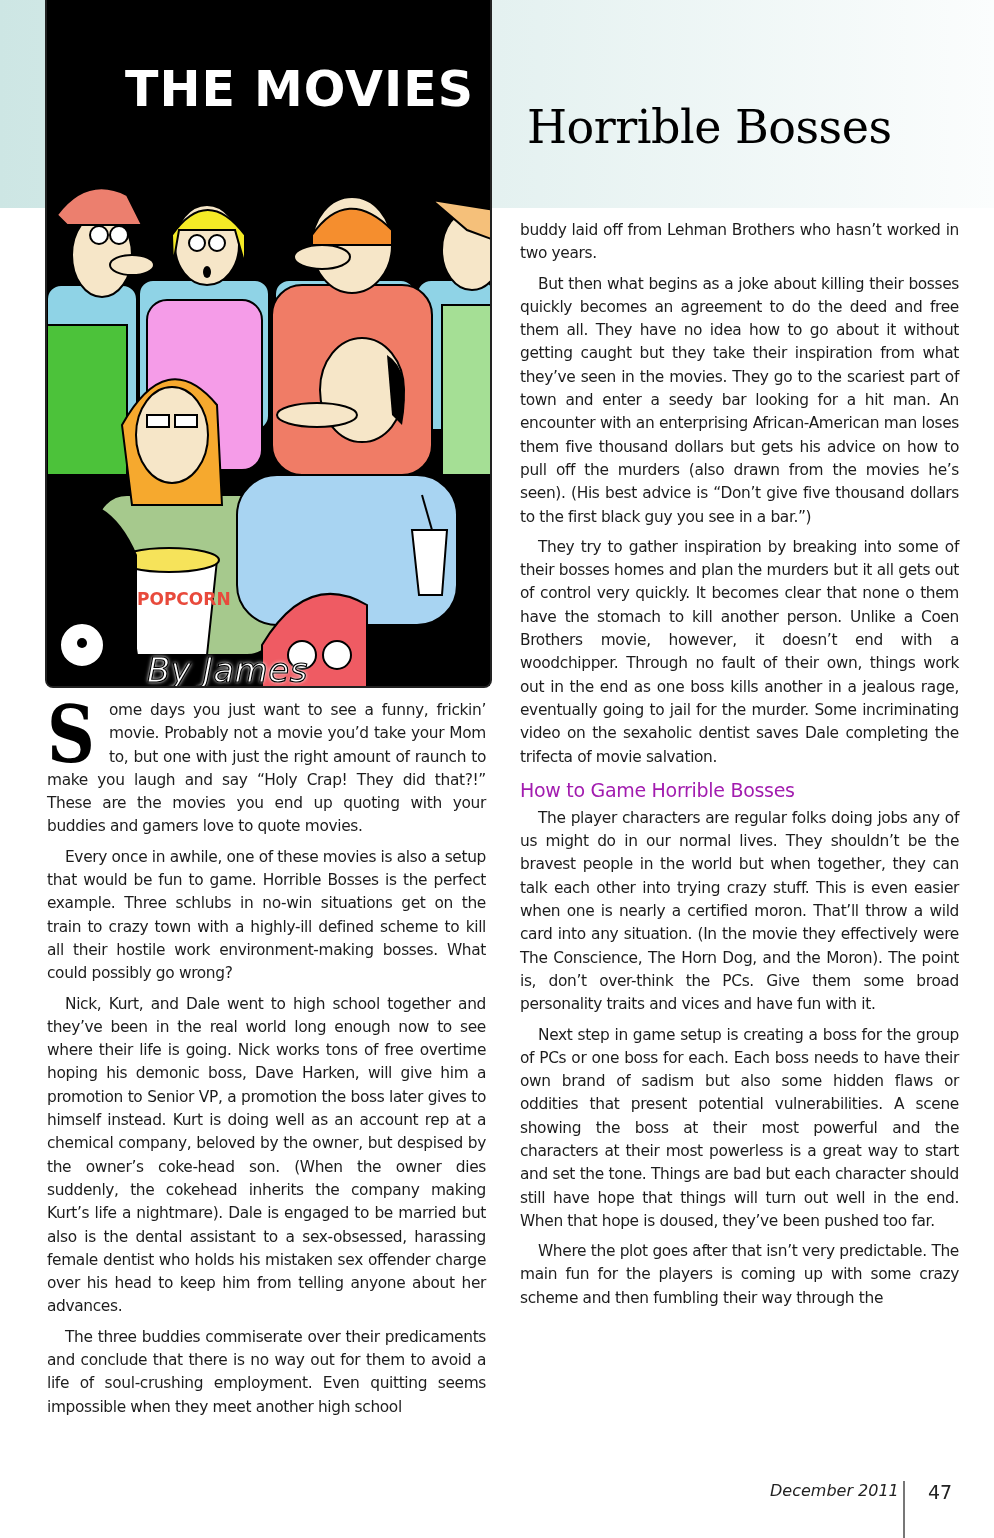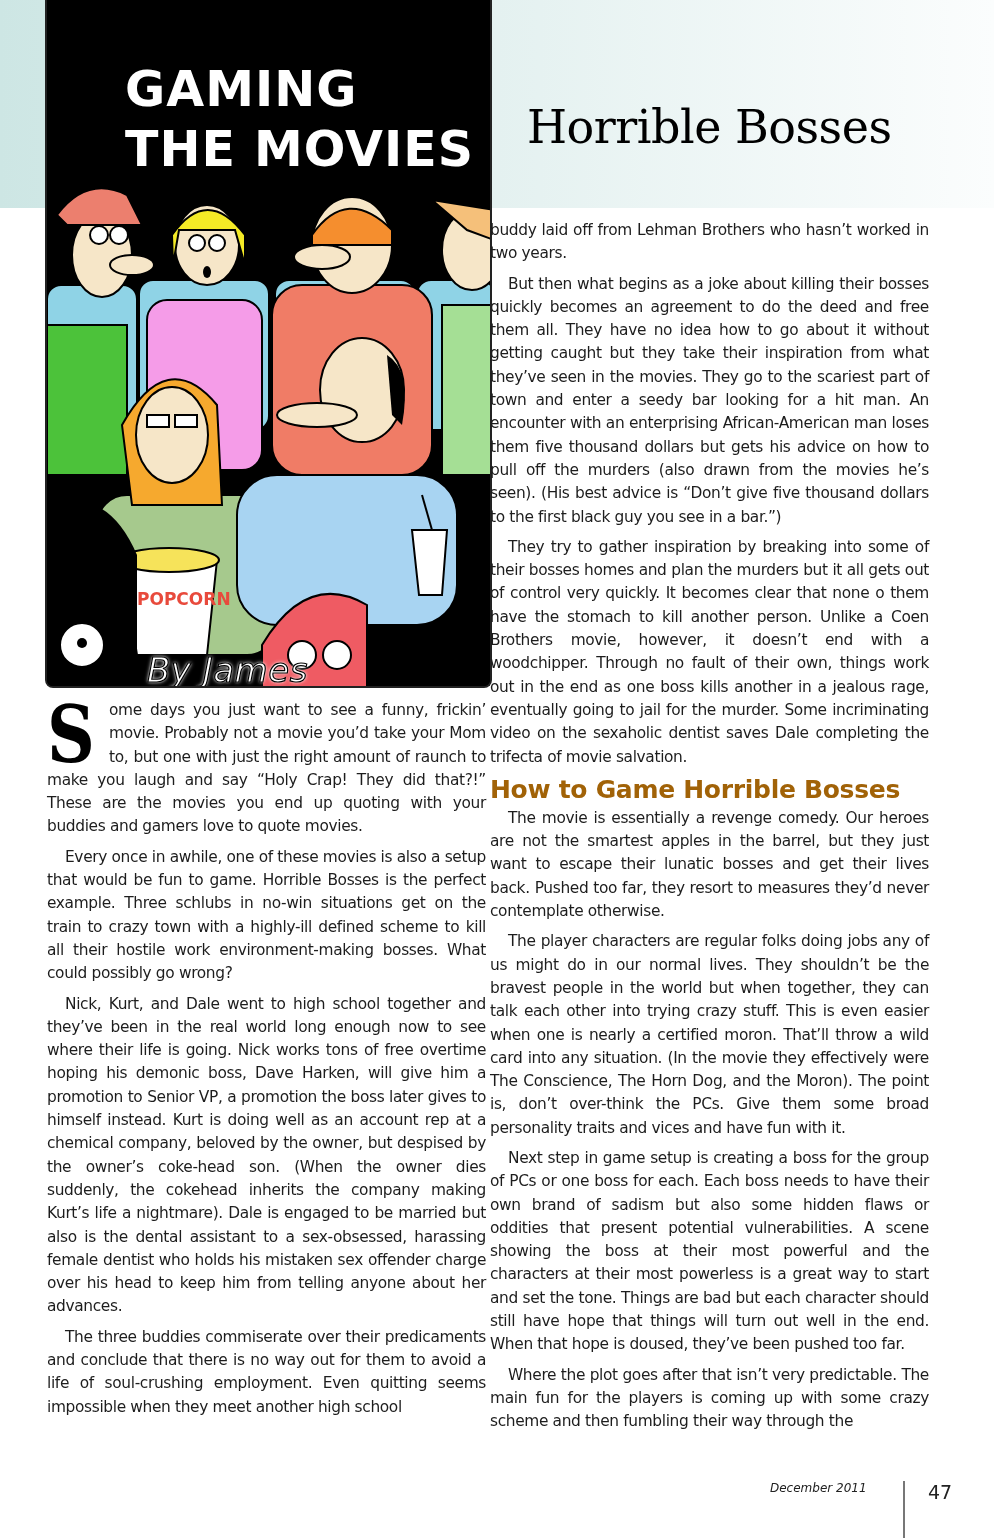--- a/index.html
+++ b/index.html
@@ -5,38 +5,37 @@
   * { box-sizing: border-box; margin: 0; padding: 0; }
   body { width: 994px; height: 1538px; background: #ffffff; position: relative; overflow: hidden; font-family: "DejaVu Sans", sans-serif; color: #1a1a1a; }
   .header-band { position: absolute; left: 0; top: 0; width: 994px; height: 208px; background: linear-gradient(90deg, #cde6e4 0%, #e4f1f0 50%, #fbfdfd 100%); }
   .cover { position: absolute; left: 45px; top: 0; width: 447px; height: 688px; background: #000; border: 2px solid #222; border-top: none; border-radius: 0 0 8px 8px; overflow: hidden; }
   .cover-title { position: absolute; left: 78px; top: 60px; color: #fff; font-family: "DejaVu Sans", sans-serif; font-weight: bold; font-size: 49px; line-height: 60px; letter-spacing: 1px; }
   .art { position: absolute; left: 0; top: 175px; width: 447px; height: 513px; }
   .byline { position: absolute; left: 100px; top: 650px; color: #fff; font-family: "DejaVu Sans", sans-serif; font-style: italic; font-weight: normal; font-size: 34px; -webkit-text-stroke: 1.2px #000; text-shadow: 0 0 4px #fff, 0 0 2px #fff; letter-spacing: 0.5px; }
   .article-title { position: absolute; left: 527px; top: 100px; font-family: "DejaVu Serif", serif; font-weight: normal; font-size: 46px; color: #000; letter-spacing: -0.5px; }
   .col { position: absolute; font-family: "DejaVu Sans", sans-serif; font-size: 15.4px; line-height: 23.3px; text-align: justify; color: #1d1d1d; letter-spacing: -0.35px; }
   .col-left { left: 47px; top: 699px; width: 439px; }
-  .col-right { left: 490px; top: 219px; width: 439px; }
+  .col-right { left: 520px; top: 219px; width: 439px; }
   .col p { text-indent: 18px; margin-bottom: 7px; }
   .col p.noindent { text-indent: 0; }
-  .col h2 { font-size: 25px; font-weight: bold; line-height: 26px; margin: 8px 0 4px 0; color: #a16207; letter-spacing: -0.3px; }
+  .col h2 { font-size: 19px; font-weight: normal; line-height: 26px; margin: 8px 0 4px 0; color: #a21caf; letter-spacing: -0.3px; }
   .dropcap { float: left; font-family: "DejaVu Serif", serif; font-weight: bold; font-size: 78px; line-height: 64px; margin: 4px 6px 0 0; color: #000; transform: scaleX(0.85); transform-origin: left; }
   .first-para { text-indent: 0 !important; }
-  .footer-date { position: absolute; left: 770px; top: 1481px; font-style: italic; font-size: 12px; color: #222; }
+  .footer-date { position: absolute; left: 770px; top: 1481px; font-style: italic; font-size: 16px; color: #222; }
   .footer-rule { position: absolute; left: 903px; top: 1481px; width: 2px; height: 57px; background: #777; }
   .footer-page { position: absolute; left: 928px; top: 1481px; font-size: 19px; color: #222; }
 </style>
 </head>
 <body>
 
 <div class="header-band"></div>
 
 <div class="cover">
   <div class="cover-title">
-    <div>GAMING</div>
     <div>THE MOVIES</div>
   </div>
   <svg class="art" viewBox="0 0 447 513" xmlns="http://www.w3.org/2000/svg">
     <rect x="0" y="0" width="447" height="513" fill="#000"></rect>
 
     <rect x="0" y="110" width="90" height="140" rx="14" fill="#8fd3e6" stroke="#000" stroke-width="2"></rect>
     <rect x="92" y="105" width="130" height="150" rx="14" fill="#8fd3e6" stroke="#000" stroke-width="2"></rect>
     <rect x="228" y="105" width="140" height="150" rx="14" fill="#8fd3e6" stroke="#000" stroke-width="2"></rect>
     <rect x="370" y="105" width="77" height="150" rx="14" fill="#8fd3e6" stroke="#000" stroke-width="2"></rect>
 
@@ -99,21 +98,20 @@
   <p>Every once in awhile, one of these movies is also a setup that would be fun to game.  Horrible Bosses is the perfect example.  Three schlubs in no-win situations get on the train to crazy town with a highly-ill defined scheme to kill all their hostile work environment-making bosses.  What could possibly go wrong?</p>
   <p>Nick, Kurt, and Dale went to high school together and they’ve been in the real world long enough now to see where their life is going.  Nick works tons of free overtime hoping his demonic boss, Dave Harken, will give him a promotion to Senior VP, a promotion the boss later gives to himself instead.  Kurt is doing well as an account rep at a chemical company, beloved by the owner, but despised by the owner’s coke-head son. (When the owner dies suddenly, the cokehead inherits the company making Kurt’s life a nightmare).  Dale is engaged to be married but also is the dental assistant to a sex-obsessed, harassing female dentist who holds his mistaken sex offender charge over his head to keep him from telling anyone about her advances.</p>
   <p>The three buddies commiserate over their predicaments and conclude that there is no way out for them to avoid a life of soul-crushing employment.  Even quitting seems impossible when they meet another high school</p>
 </div>
 
 <div class="col col-right">
   <p class="noindent">buddy laid off from Lehman Brothers who hasn’t worked in two years.</p>
   <p>But then what begins as a joke about killing their bosses quickly becomes an agreement to do the deed and free them all.  They have no idea how to go about it without getting caught but they take their inspiration from what they’ve seen in the movies.  They go to the scariest part of town and enter a seedy bar looking for a hit man. An encounter with an enterprising African-American man loses them five thousand dollars but gets his advice on how to pull off the murders (also drawn from the movies he’s seen).  (His best advice is “Don’t give five thousand dollars to the first black guy you see in a bar.”)</p>
   <p>They try to gather inspiration by breaking into some of their bosses homes and plan the murders but it all gets out of control very quickly.  It becomes clear that none o them have the stomach to kill another person. Unlike a Coen Brothers movie, however, it doesn’t end with a woodchipper.  Through no fault of their own, things work out in the end as one boss kills another in a jealous rage, eventually going to jail for the murder. Some incriminating video on the sexaholic dentist saves Dale completing the trifecta of movie salvation.</p>
   <h2>How to Game Horrible Bosses</h2>
-  <p>The movie is essentially a revenge comedy. Our heroes are not the smartest apples in the barrel, but they just want to escape their lunatic bosses and get their lives back.  Pushed too far, they resort to measures they’d never contemplate otherwise.</p>
   <p>The player characters are regular folks doing jobs any of us might do in our normal lives.  They shouldn’t be the bravest people in the world but when together, they can talk each other into trying crazy stuff.  This is even easier when one is nearly a certified moron.  That’ll throw a wild card into any situation.   (In the movie they effectively were The Conscience, The Horn Dog, and the Moron). The point is, don’t over-think the PCs.  Give them some broad personality traits and vices and have fun with it.</p>
   <p>Next step in game setup is creating a boss for the group of PCs or one boss for each.  Each boss needs to have their own brand of sadism but also some hidden flaws or oddities that present potential vulnerabilities.  A scene showing the boss at their most powerful and the characters at their most powerless is a great way to start and set the tone.  Things are bad but each character should still have hope that things will turn out well in the end.  When that hope is doused, they’ve been pushed too far.</p>
   <p>Where the plot goes after that isn’t very predictable. The main fun for the players is coming up with some crazy scheme and then fumbling their way through the</p>
 </div>
 
 <div class="footer-date">December 2011</div>
 <div class="footer-rule"></div>
 <div class="footer-page">47</div>
 
 </body></html>

